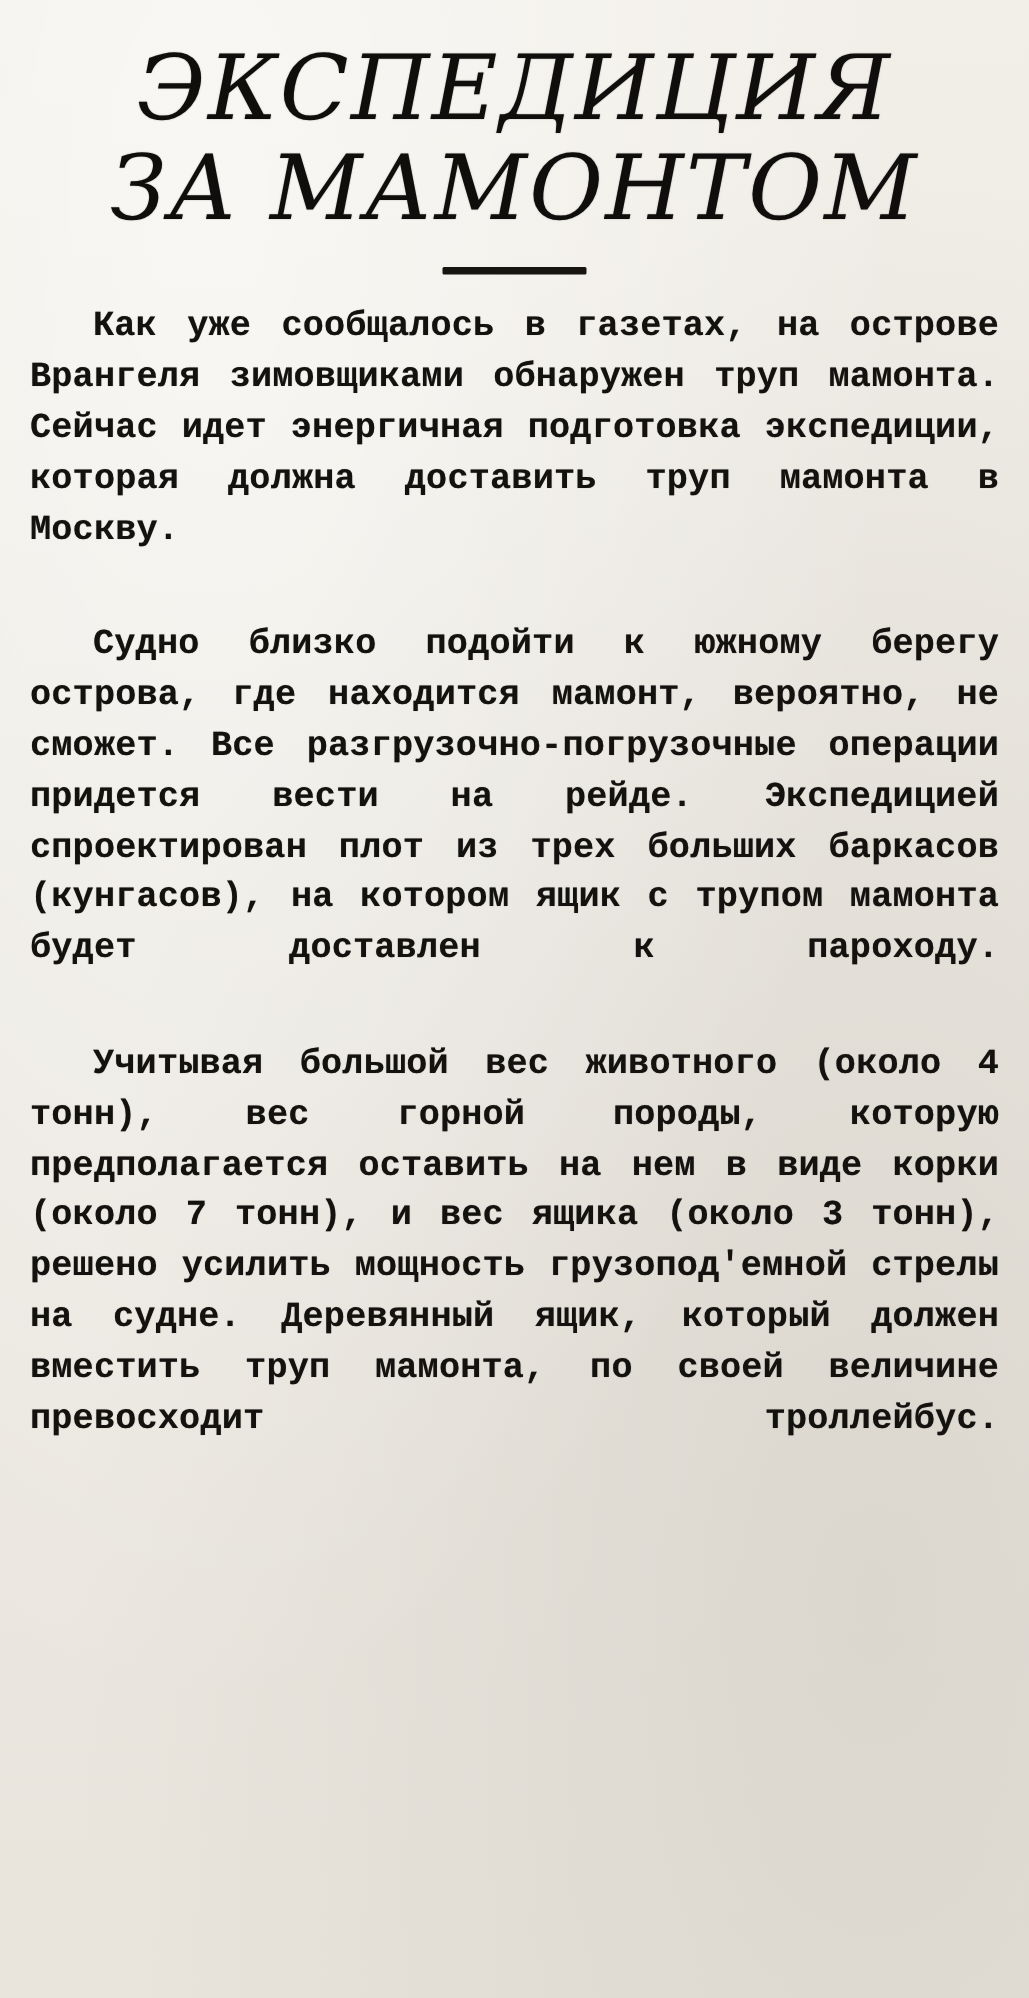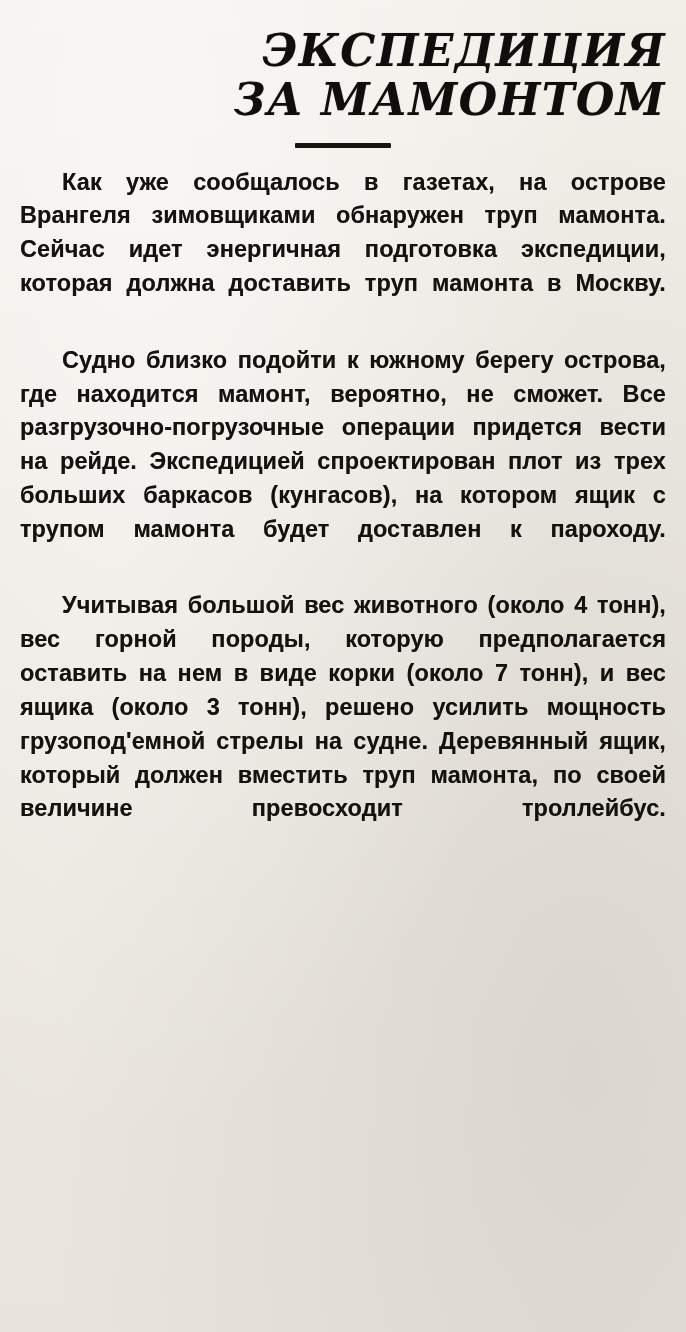--- a/index.html
+++ b/index.html
@@ -20,25 +20,25 @@
     width: 686px;
     height: 1332px;
     background:
       radial-gradient(ellipse at 20% 10%, rgba(255,255,255,0.55), rgba(255,255,255,0) 60%),
       radial-gradient(ellipse at 85% 80%, rgba(190,185,175,0.35), rgba(255,255,255,0) 65%),
       linear-gradient(180deg, #f2efe9 0%, #ece9e2 45%, #e9e5dd 100%);
     box-sizing: border-box;
     padding: 26px 20px 10px 20px;
   }
   .headline {
-    text-align: right;
+    text-align: center;
     font-family: "DejaVu Serif", serif;
-    font-weight: bold;
+    font-weight: normal;
     font-style: italic;
-    font-size: 44px;
+    font-size: 60px;
     line-height: 1.12;
     letter-spacing: 1.5px;
     color: #100e0c;
     margin: 0 0 6px 0;
     text-shadow: 0 0 1px rgba(0,0,0,0.35);
   }
   .headline .line {
     display: block;
     white-space: nowrap;
   }
@@ -47,21 +47,21 @@
     justify-content: center;
     margin: 18px 0 18px 0;
   }
   .rule {
     width: 96px;
     height: 5px;
     background: #17150f;
     border-radius: 1px;
   }
   .article {
-    font-family: Liberation Sans, sans-serif;
+    font-family: Liberation Mono, monospace;
     font-size: 23.5px;
     line-height: 1.44;
     text-align: justify;
     text-justify: inter-word;
     color: #14120f;
     font-weight: 600;
     letter-spacing: 0.1px;
   }
   .article p {
     margin: 0 0 9px 0;

